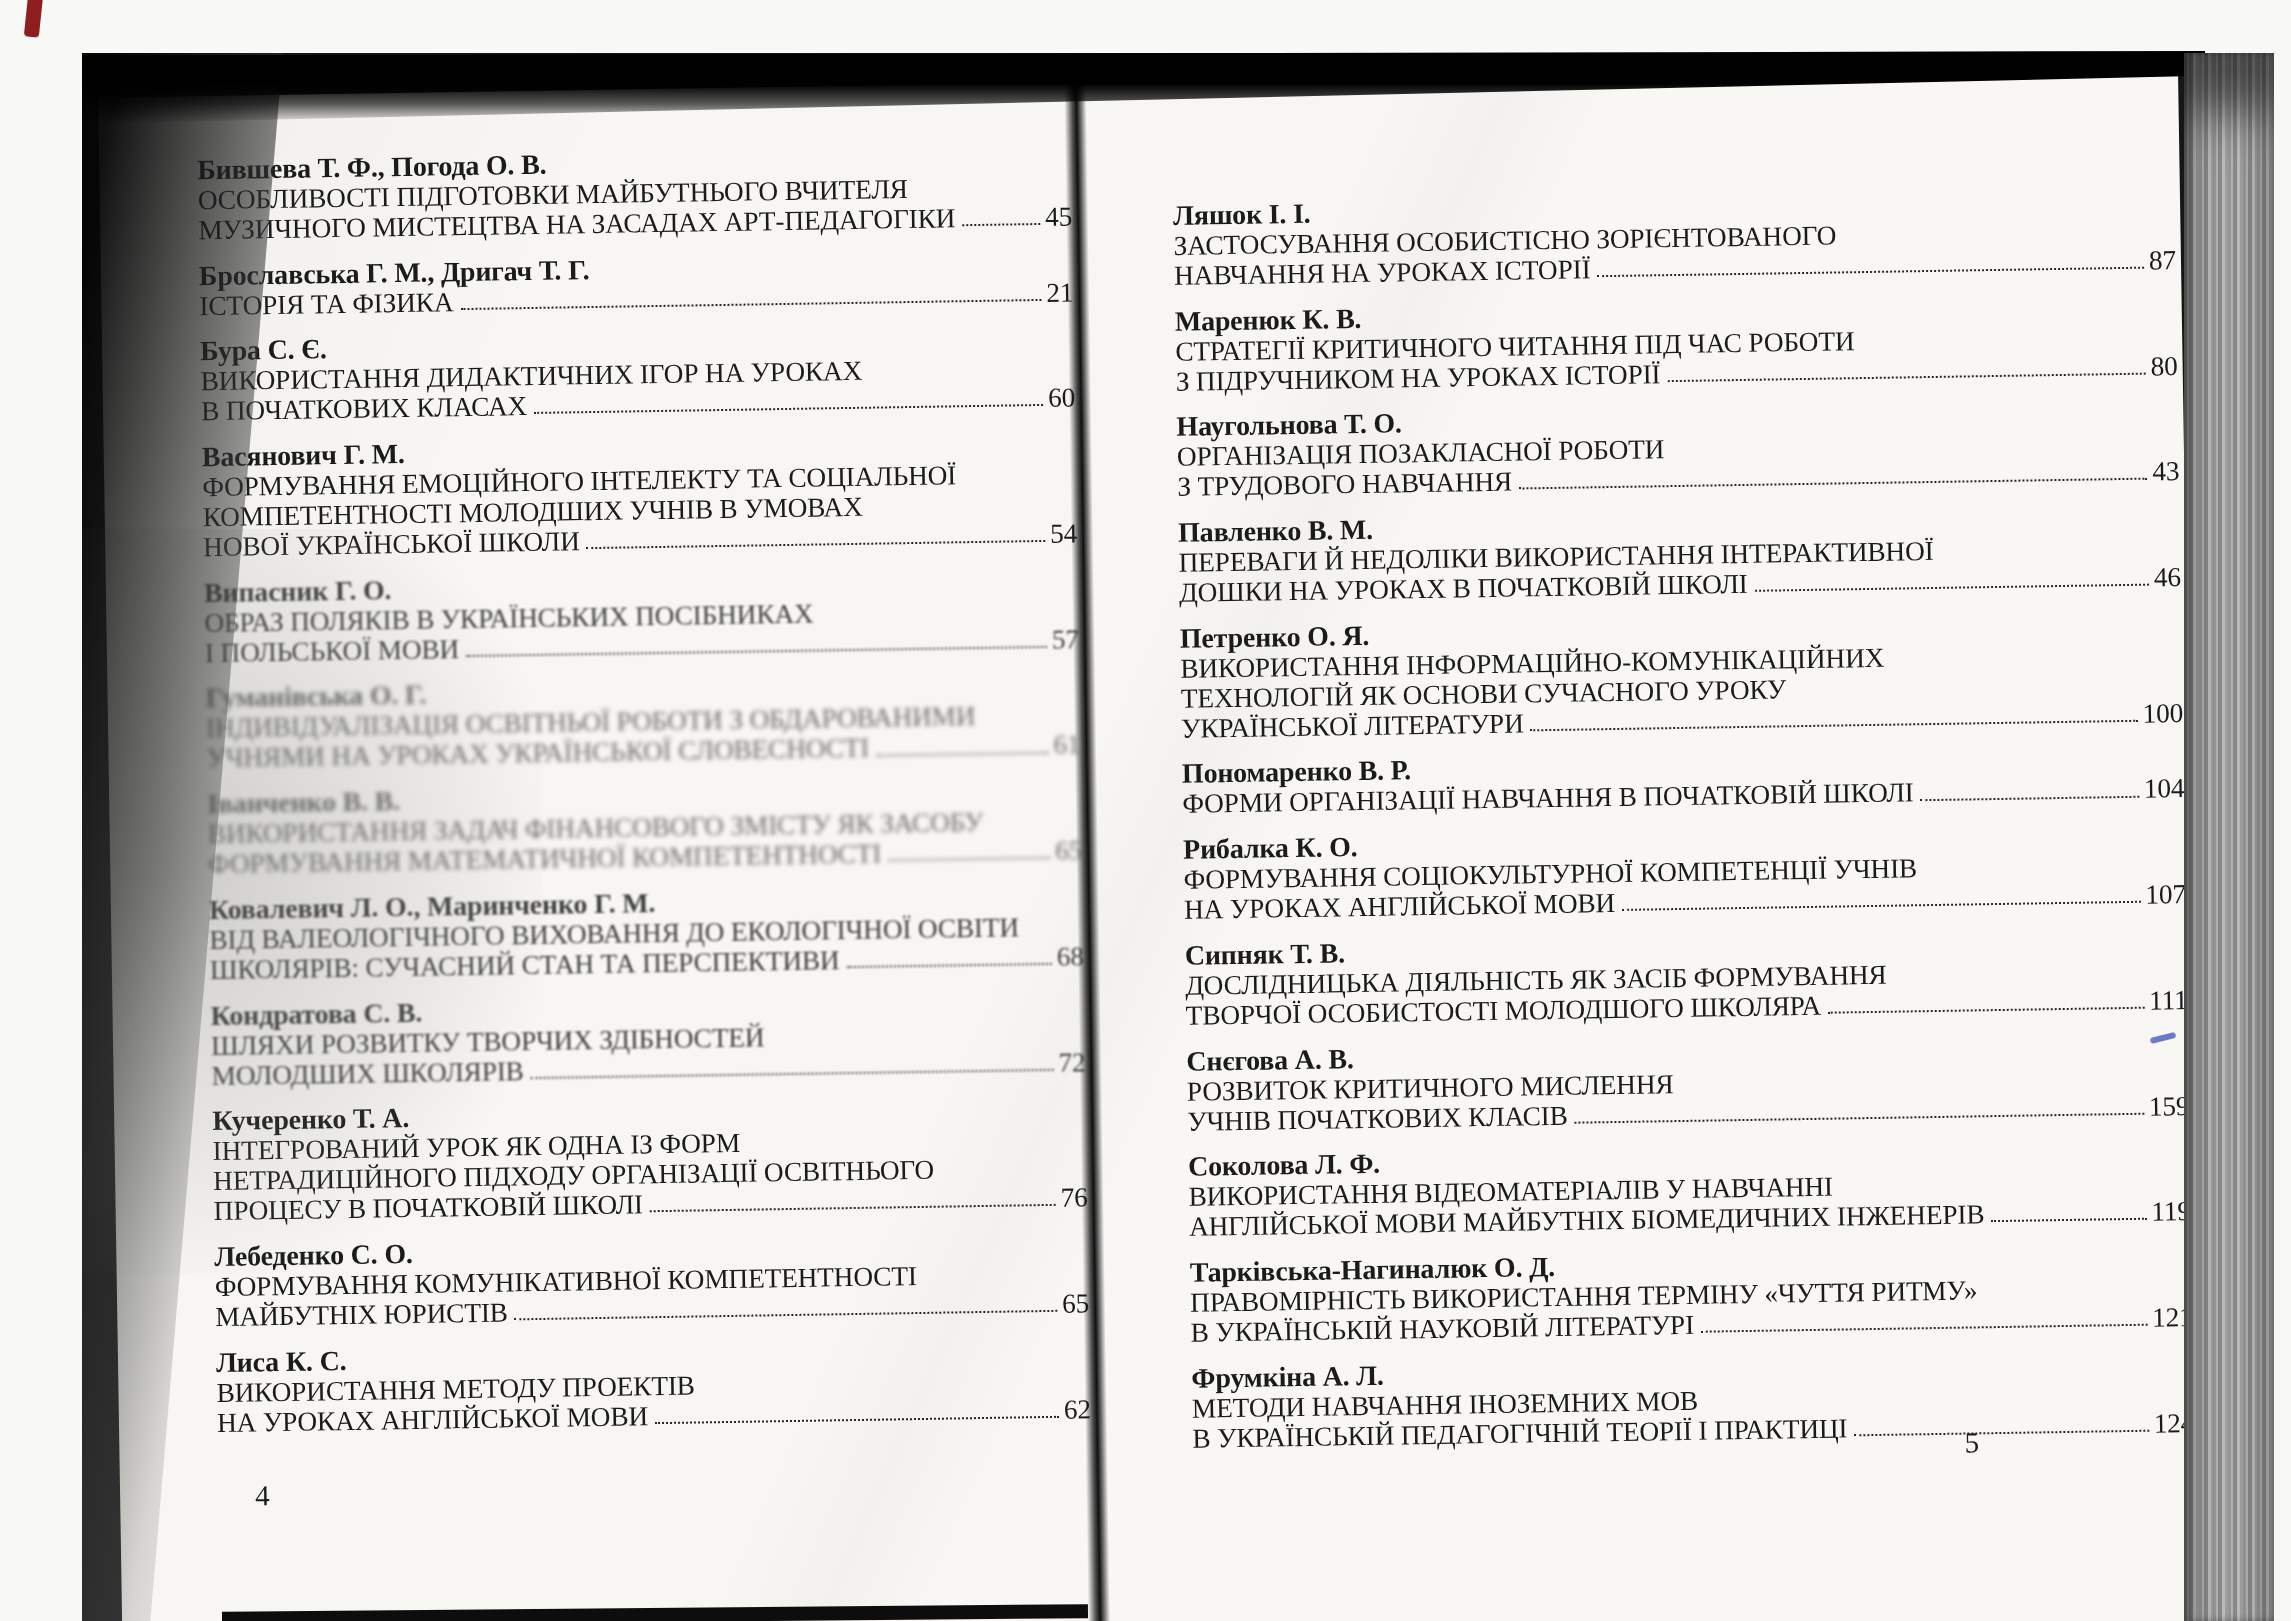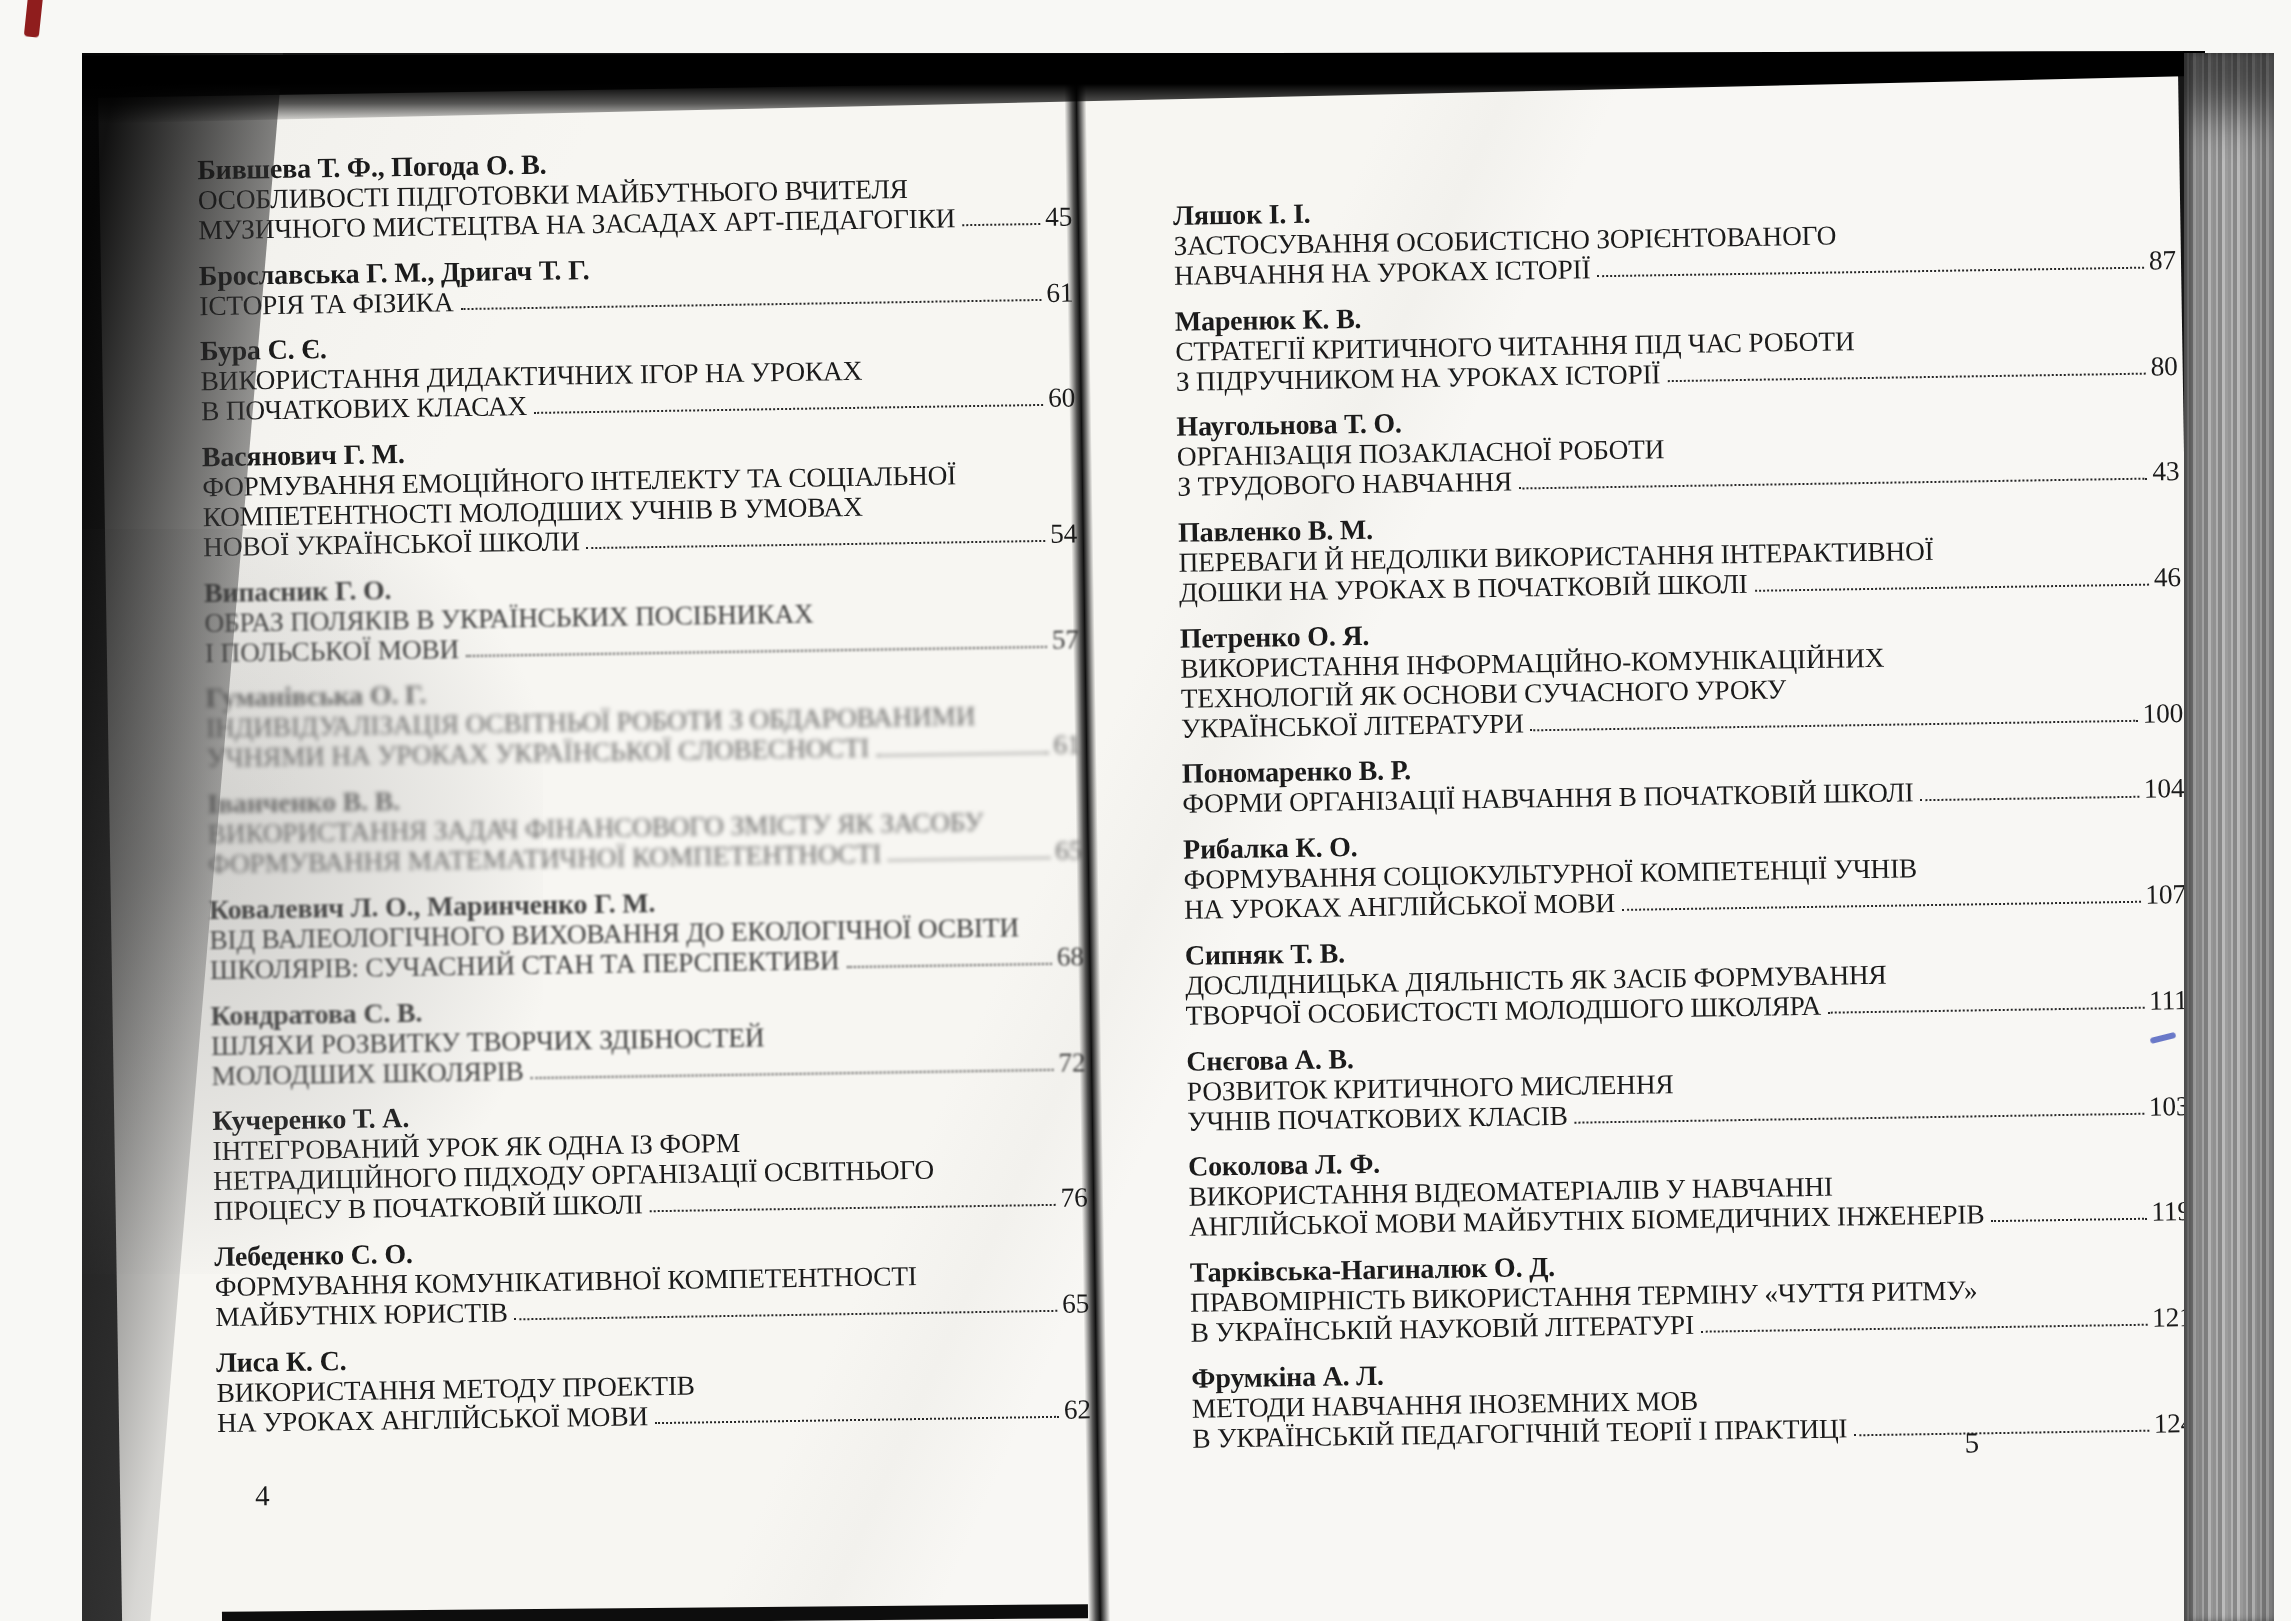--- a/index.html
+++ b/index.html
@@ -118,21 +118,21 @@
           </div>
         </div>
   </div>
 
   <div class="entry">
     <div class="authors">Брославська Г. М., Дригач Т. Г.</div>
     <div class="lines">
           <div class="trow">
             <span class="t">ІСТОРІЯ ТА ФІЗИКА</span>
             <span class="leader"></span>
-            <span class="pg">61</span>
+            <span class="pg">21</span>
           </div>
         </div>
   </div>
 
   <div class="entry">
     <div class="authors">Бура С. Є.</div>
     <div class="lines">
           <div class="trow">
             <span class="t">ВИКОРИСТАННЯ ДИДАКТИЧНИХ ІГОР НА УРОКАХ</span>
           </div>
@@ -391,21 +391,21 @@
 
   <div class="entry">
     <div class="authors">Снєгова А. В.</div>
     <div class="lines">
           <div class="trow">
             <span class="t">РОЗВИТОК КРИТИЧНОГО МИСЛЕННЯ</span>
           </div>
           <div class="trow">
             <span class="t">УЧНІВ ПОЧАТКОВИХ КЛАСІВ</span>
             <span class="leader"></span>
-            <span class="pg">103</span>
+            <span class="pg">159</span>
           </div>
         </div>
   </div>
 
   <div class="entry">
     <div class="authors">Соколова Л. Ф.</div>
     <div class="lines">
           <div class="trow">
             <span class="t">ВИКОРИСТАННЯ ВІДЕОМАТЕРІАЛІВ У НАВЧАННІ</span>
           </div>

